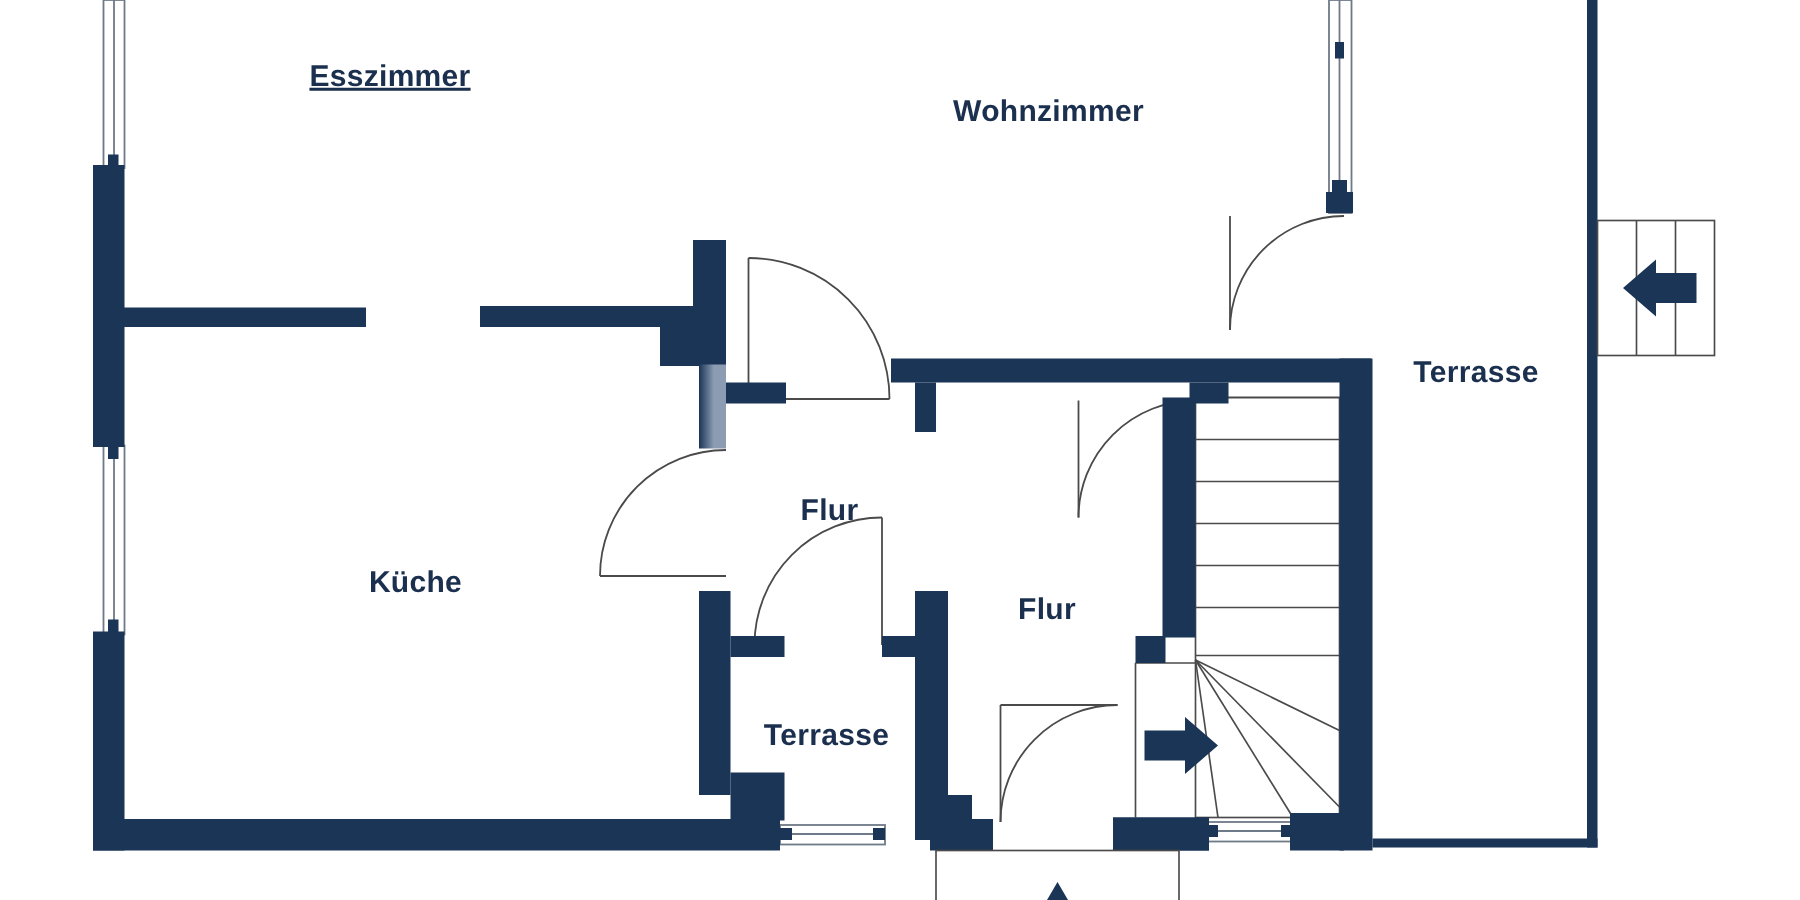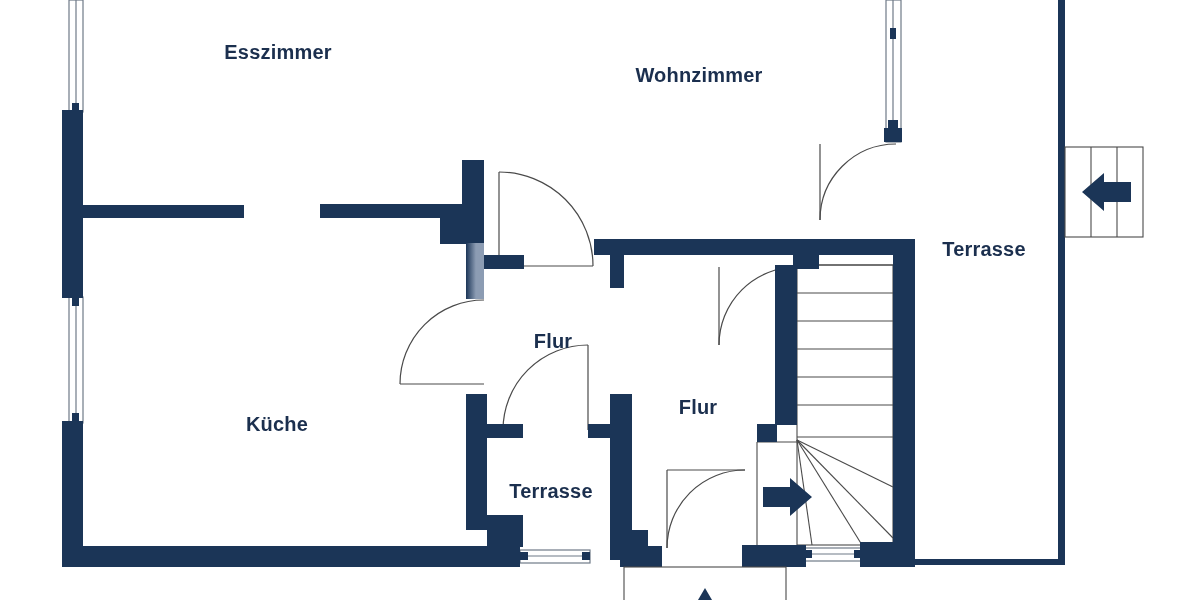--- a/index.html
+++ b/index.html
@@ -207,21 +207,21 @@
 
     <g>
       <rect x="624" y="567" width="162" height="40" fill="#ffffff" stroke="#4a4a4a" stroke-width="1.1"></rect>
       <g>
         <path d="M 705 588 L 698 600 L 712 600 Z" fill="#1b3557"></path>
       </g>
     </g>
 
   </svg>
 
-  <div class="room-label" style="left:278px; top:52px;">Esszimmer</div>
+  <div class="room-label" style="left:260px; top:52px;text-decoration:underline;">Esszimmer</div>
   <div class="room-label" style="left:699px; top:75px;">Wohnzimmer</div>
   <div class="room-label" style="left:984px; top:225px;margin-top:24px;">Terrasse</div>
-  <div class="room-label" style="left:277px; top:389px;margin-top:35px;">Küche</div>
+  <div class="room-label" style="left:277px; top:389px;">Küche</div>
   <div class="room-label" style="left:553px; top:341px;">Flur</div>
   <div class="room-label" style="left:698px; top:407px;">Flur</div>
   <div class="room-label" style="left:551px; top:491px;">Terrasse</div>
 
 </div>
 
 </body></html>

